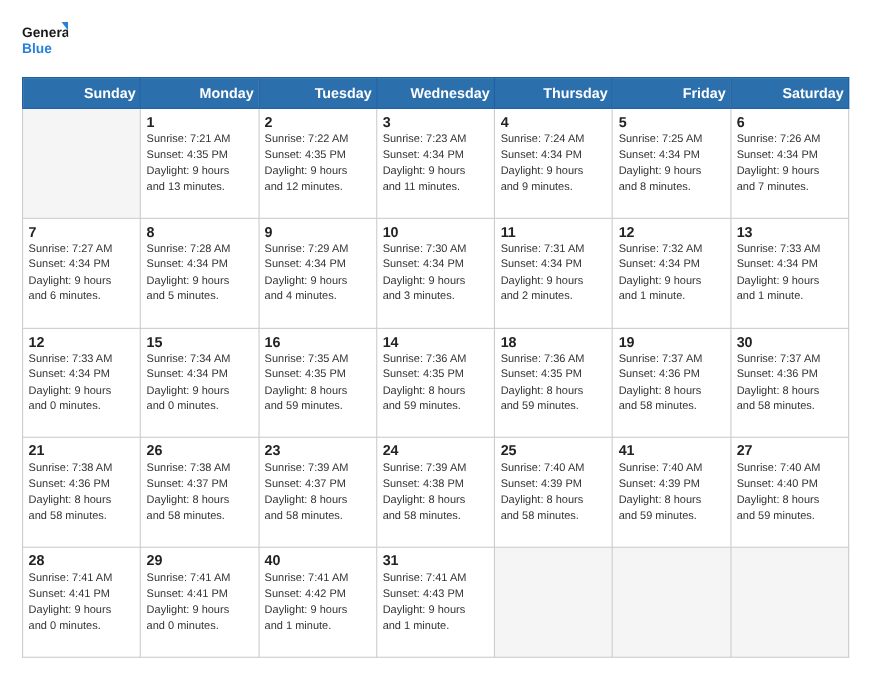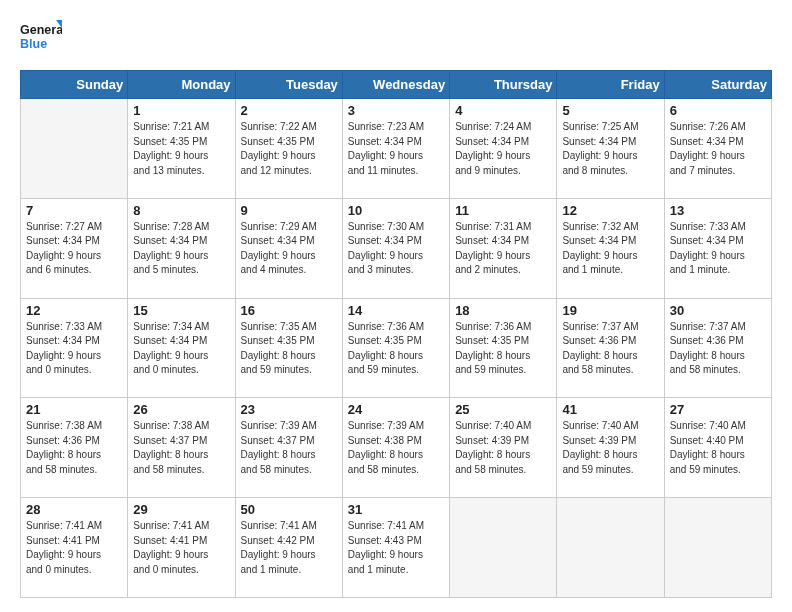--- a/index.html
+++ b/index.html
@@ -234,21 +234,21 @@
         <tr>
           <td>
             <span class="day-num">28</span>
             <div class="day-info">Sunrise: 7:41 AM<br>Sunset: 4:41 PM<br>Daylight: 9 hours<br>and 0 minutes.</div>
           </td>
           <td>
             <span class="day-num">29</span>
             <div class="day-info">Sunrise: 7:41 AM<br>Sunset: 4:41 PM<br>Daylight: 9 hours<br>and 0 minutes.</div>
           </td>
           <td>
-            <span class="day-num">50</span>
+            <span class="day-num">40</span>
             <div class="day-info">Sunrise: 7:41 AM<br>Sunset: 4:42 PM<br>Daylight: 9 hours<br>and 1 minute.</div>
           </td>
           <td>
             <span class="day-num">31</span>
             <div class="day-info">Sunrise: 7:41 AM<br>Sunset: 4:43 PM<br>Daylight: 9 hours<br>and 1 minute.</div>
           </td>
           <td class="empty"></td>
           <td class="empty"></td>
           <td class="empty"></td>
         </tr>

